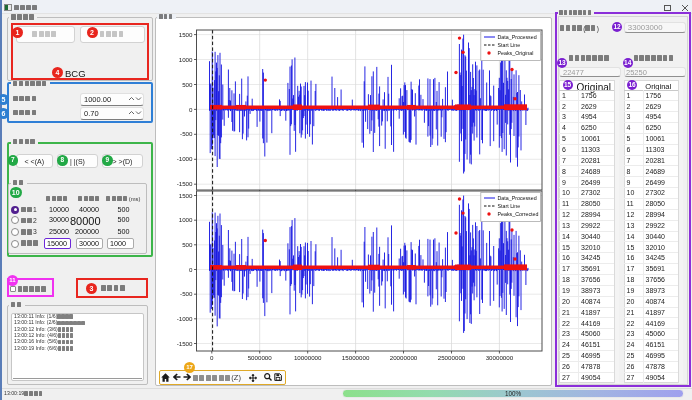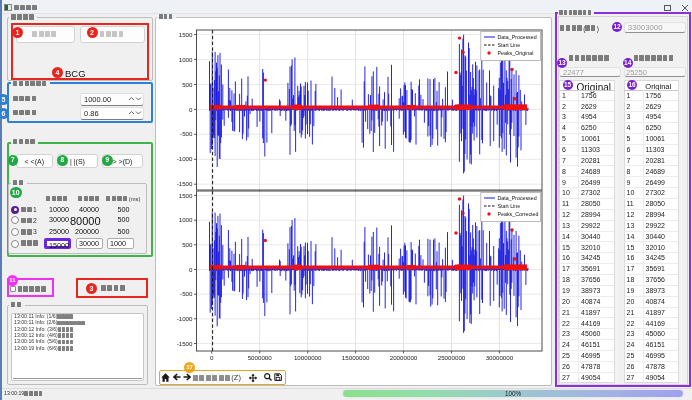--- a/index.html
+++ b/index.html
@@ -66,21 +66,21 @@
     <i class="g" style="width:4.8px;height:5.8px;margin-right:1.4px;color:#333"></i>
     <i class="g" style="width:4.8px;height:5.8px;margin-right:1.4px;color:#333"></i>
     <i class="g" style="width:4.8px;height:5.8px;margin-right:1.4px;color:#333"></i>
     <i class="g" style="width:4.8px;height:5.8px;margin-right:1.4px;color:#333"></i>
   </div>
 <div class="a" style="left:80px;top:92.5px;width:64px;height:13px;background:#fdfdfd;border:1px solid #e0e0e0;border-bottom:1px solid #7d7d7d;border-radius:3px;font-size:7.5px;color:#1a1a1a;line-height:12px;padding-left:3px">1000.00</div>
 <svg class="a" style="left:128px;top:96.0px" width="14" height="6">
     <path d="M1 4L3.5 1.5L6 4" stroke="#555" stroke-width="0.9" fill="none"></path>
     <path d="M8 1.5L10.5 4L13 1.5" stroke="#555" stroke-width="0.9" fill="none"></path>
   </svg>
-<div class="a" style="left:80px;top:106.5px;width:64px;height:13px;background:#fdfdfd;border:1px solid #e0e0e0;border-bottom:1px solid #7d7d7d;border-radius:3px;font-size:7.5px;color:#1a1a1a;line-height:12px;padding-left:3px">0.86</div>
+<div class="a" style="left:80px;top:106.5px;width:64px;height:13px;background:#fdfdfd;border:1px solid #e0e0e0;border-bottom:1px solid #7d7d7d;border-radius:3px;font-size:7.5px;color:#1a1a1a;line-height:12px;padding-left:3px">0.70</div>
 <svg class="a" style="left:128px;top:110.0px" width="14" height="6">
     <path d="M1 4L3.5 1.5L6 4" stroke="#555" stroke-width="0.9" fill="none"></path>
     <path d="M8 1.5L10.5 4L13 1.5" stroke="#555" stroke-width="0.9" fill="none"></path>
   </svg>
 <div class="circ" style="left:-2px;top:93.5px;width:11px;height:11px;background:#2e7fd1;font-size:7px;line-height:11px">5</div>
 <div class="circ" style="left:-2px;top:107.5px;width:11px;height:11px;background:#2e7fd1;font-size:7px;line-height:11px">6</div>
 <div class="a" style="left:7px;top:142px;width:145.6px;height:115.3px;border:2px solid #3db54a;border-radius:2px"></div>
 <div class="glab" style="display:flex;align-items:center;left:11px;top:139px;white-space:nowrap">
     <i class="g" style="width:4.4px;height:5.4px;margin-right:1.4px;color:#333"></i>
     <i class="g" style="width:4.4px;height:5.4px;margin-right:1.4px;color:#333"></i>
@@ -145,21 +145,21 @@
   </div>
 <div class="a" style="left:40px;top:226.8px;width:29px;text-align:right;font-size:7.2px;color:#111">25000</div>
 <div class="a" style="left:70px;top:226.8px;width:29px;text-align:right;font-size:7.2px;color:#111">200000</div>
 <div class="a" style="left:100px;top:226.8px;width:29.5px;text-align:right;font-size:7.2px;color:#111">500</div>
 <div class="a" style="left:11px;top:239.7px;width:8px;height:8px;border-radius:50%;background:#fff;border:1px solid #8a8a8a"></div>
 <div class="a" style="display:flex;align-items:center;left:21px;top:240.2px;white-space:nowrap">
     <i class="g" style="width:4.6px;height:5.6px;margin-right:1.4px;color:#333"></i>
     <i class="g" style="width:4.6px;height:5.6px;margin-right:1.4px;color:#333"></i>
     <i class="g" style="width:4.6px;height:5.6px;margin-right:1.4px;color:#333"></i>
   </div>
-<div class="a" style="left:44px;top:237.7px;width:27.3px;height:11.5px;background:#fff;border:3px solid #6d28d9;border-radius:2px;font-size:7.2px;color:#111;line-height:10.5px;padding-left:2px">15000</div>
+<div class="a" style="left:44px;top:237.7px;width:27.3px;height:11.5px;background:#fff;border:1px solid #6d28d9;border-radius:2px;font-size:7.2px;color:#111;line-height:10.5px;padding-left:2px">15000</div>
 <div class="a" style="left:76px;top:237.7px;width:27.4px;height:11.5px;background:#fff;border:1px solid #ababab;border-radius:2px;font-size:7.2px;color:#111;line-height:10.5px;padding-left:2px">30000</div>
 <div class="a" style="left:107px;top:237.7px;width:27.3px;height:11.5px;background:#fff;border:1px solid #ababab;border-radius:2px;font-size:7.2px;color:#111;line-height:10.5px;padding-left:2px">1000</div>
 <div class="a" style="left:7px;top:278px;width:47.3px;height:18.6px;border:2px solid #f032f0"></div>
 <div class="circ" style="left:7px;top:274.5px;width:11px;height:11px;background:#f032f0;font-size:6px;line-height:11px">11</div>
 <div class="a" style="left:10px;top:285.5px;width:6px;height:6px;background:#fff;border:1px solid #8a8a8a;border-radius:1px"></div>
 <div class="a" style="display:flex;align-items:center;left:17.5px;top:286px;white-space:nowrap">
     <i class="g" style="width:4.6px;height:5.6px;margin-right:1.4px;color:#333"></i>
     <i class="g" style="width:4.6px;height:5.6px;margin-right:1.4px;color:#333"></i>
     <i class="g" style="width:4.6px;height:5.6px;margin-right:1.4px;color:#333"></i>
     <i class="g" style="width:4.6px;height:5.6px;margin-right:1.4px;color:#333"></i>

